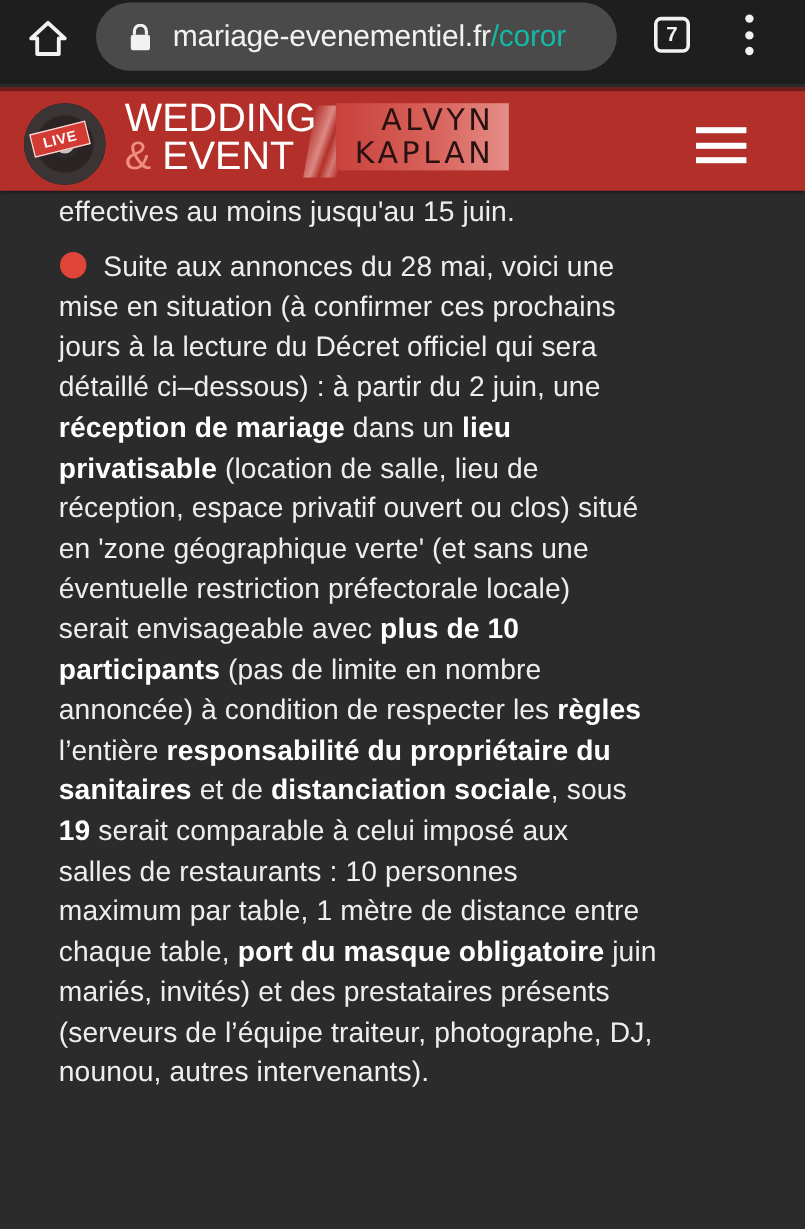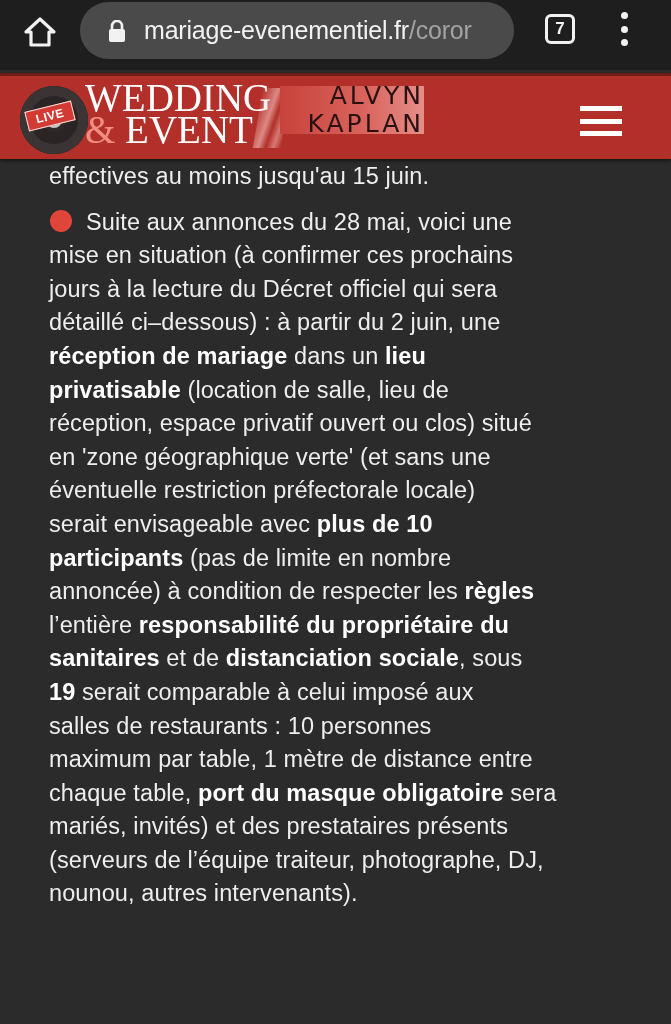--- a/index.html
+++ b/index.html
@@ -18,21 +18,21 @@
     display: flex; align-items: center; justify-content: center;
   }
   .omnibox {
     position: absolute; left: 80px; top: 2px; width: 434px; height: 57px;
     background: #4a4a4a; border-radius: 29px;
     display: flex; align-items: center; padding-left: 28px;
     overflow: hidden; white-space: nowrap;
   }
   .lock { width: 18px; height: 22px; margin-right: 18px; flex: none; }
   .url-host { color: #f2f2f2; font-size: 25px; letter-spacing: -0.2px; }
-  .url-path { color: #a3a3a3; font-size: 25px; letter-spacing: -0.2px; }
+  .url-path { color: #14b8a6; font-size: 25px; letter-spacing: -0.2px; }
   .tabs-btn {
     position: absolute; left: 545px; top: 14px; width: 30px; height: 30px;
     border: 3px solid #f2f2f2; border-radius: 6px;
     color: #f2f2f2; font-size: 17px; font-weight: bold;
     display: flex; align-items: center; justify-content: center;
   }
   .menu-btn {
     position: absolute; left: 612px; top: 12px; width: 24px; height: 34px;
     display: flex; flex-direction: column; align-items: center; justify-content: space-between;
   }
@@ -55,37 +55,37 @@
     background: #c9c3c3;
   }
   .live-badge {
     position: absolute; left: 26px; top: 30px; width: 48px; height: 20px;
     background: #d33a33; color: #fff; font-size: 12px; font-weight: bold;
     transform: rotate(-14deg);
     display: flex; align-items: center; justify-content: center;
     border: 1.5px solid #f4e1e0; letter-spacing: 0.5px;
   }
   .logo-text {
-    position: absolute; left: 85px; top: 6px; color: #fff;
-    font-family: Liberation Serif, serif; font-weight: normal;
-    line-height: 32px; font-size: 39px; letter-spacing: 0px;
+    position: absolute; left: 104px; top: 6px; color: #fff;
+    font-family: Liberation Sans, sans-serif; font-weight: normal;
+    line-height: 32px; font-size: 33px; letter-spacing: 0px;
   }
   .logo-text .amp { color: #f08e84; }
   .logo-stripe {
     position: absolute; left: 258px; top: 12px; width: 28px; height: 60px;
     background: linear-gradient(100deg, rgba(255,255,255,0.0) 0%, rgba(255,210,205,0.55) 40%, rgba(255,255,255,0.0) 60%, rgba(255,210,205,0.45) 80%, rgba(255,255,255,0) 100%);
     transform: skewX(-10deg);
   }
   .kaplan-box {
-    position: absolute; left: 280px; top: 10px; width: 144px; height: 48px;
+    position: absolute; left: 280px; top: 10px; width: 144px; height: 56px;
     background: linear-gradient(90deg, #c8423b 0%, #d9655e 60%, #e58e88 100%);
     color: #2a1111; font-family: "DejaVu Sans", sans-serif;
     font-size: 25px; letter-spacing: 3px; line-height: 28px;
     display: flex; flex-direction: column; align-items: flex-end; justify-content: center;
-    padding-right: 0;
+    padding-right: 12px;
   }
   .hamburger {
     position: absolute; left: 580px; top: 30px; width: 42px; height: 30px;
     display: flex; flex-direction: column; justify-content: space-between;
   }
   .hamburger span { display: block; height: 5px; background: #fff; }
 
   
   .content {
     position: absolute; left: 49px; top: 160px; width: 590px;
@@ -166,18 +166,18 @@
     <span class="line">en 'zone géographique verte' (et sans une</span>
     <span class="line">éventuelle restriction préfectorale locale)</span>
     <span class="line"><span>serait envisageable avec </span><b>plus de 10</b></span>
     <span class="line"><b>participants</b><span> (pas de limite en nombre</span></span>
     <span class="line"><span>annoncée) à condition de respecter les </span><b>règles</b></span>
     <span class="line"><span>l’entière </span><b>responsabilité du propriétaire du</b></span>
     <span class="line"><b>sanitaires</b><span> et de </span><b>distanciation sociale</b><span>, sous</span></span>
     <span class="line"><b>19</b><span> serait comparable à celui imposé aux</span></span>
     <span class="line">salles de restaurants : 10 personnes</span>
     <span class="line">maximum par table, 1 mètre de distance entre</span>
-    <span class="line"><span>chaque table, </span><b>port du masque obligatoire</b><span> sera</span></span>
+    <span class="line"><span>chaque table, </span><b>port du masque obligatoire</b><span> juin</span></span>
     <span class="line">mariés, invités) et des prestataires présents</span>
     <span class="line">(serveurs de l’équipe traiteur, photographe, DJ,</span>
     <span class="line">nounou, autres intervenants).</span>
   </div>
 </div>
 
 </body></html>

